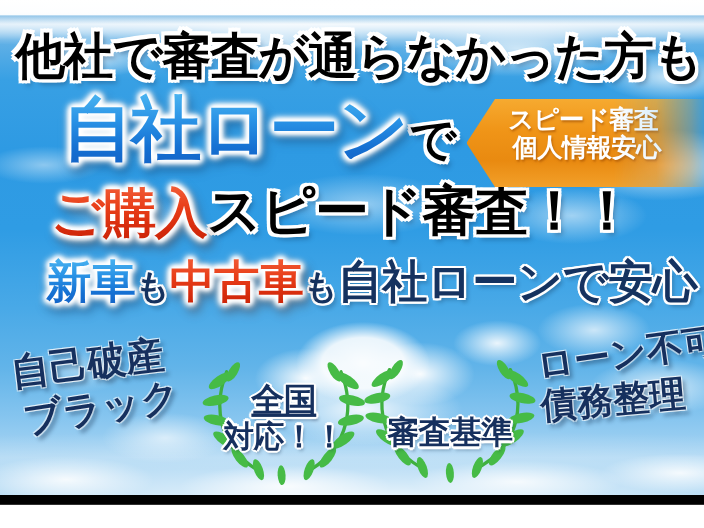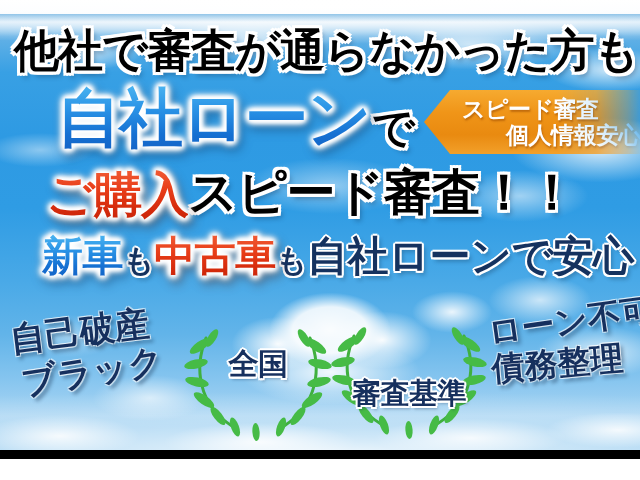--- a/index.html
+++ b/index.html
@@ -200,42 +200,41 @@
   }
   #headline-4 .small-mo {
     font-size: 31px;
     vertical-align: -1px;
   }
 
   
   #speed-badge {
     position: absolute;
     left: 424px; top: 90px;
-    width: 216px; height: 64px;
+    width: 216px; height: 80px;
     background: linear-gradient(180deg, #f6aa30 0%, #f09518 35%, #e98a10 70%, #f2a02a 100%);
     -webkit-clip-path: polygon(26px 0, 100% 0, 100% 100%, 26px 100%, 0 50%);
     clip-path: polygon(26px 0, 100% 0, 100% 100%, 26px 100%, 0 50%);
     -webkit-mask-image: linear-gradient(90deg, #000 0%, #000 62%, rgba(0,0,0,0.82) 80%, rgba(0,0,0,0.35) 94%, rgba(0,0,0,0.08) 100%);
     mask-image: linear-gradient(90deg, #000 0%, #000 62%, rgba(0,0,0,0.82) 80%, rgba(0,0,0,0.35) 94%, rgba(0,0,0,0.08) 100%);
     box-sizing: border-box;
     padding: 6px 8px 0 38px;
   }
   #speed-badge .bline {
     display: block;
     color: #ffffff;
     font-weight: 700;
     font-size: 23px;
     line-height: 26px;
     letter-spacing: -0.5px;
     white-space: nowrap;
     text-shadow: 1px 2px 2px rgba(150,70,0,0.55);
   }
   #speed-badge .bline-2 {
     text-indent: 4px;
-    margin-left: 40px;
   }
 
   
   .corner-block {
     position: absolute;
     white-space: nowrap;
     font-weight: 700;
     color: #16305e;
     line-height: 1.06;
     text-shadow:
@@ -294,21 +293,21 @@
     letter-spacing: -0.5px;
     white-space: nowrap;
     text-shadow:
       -1.5px -1.5px 0 #ffffff, 1.5px -1.5px 0 #ffffff,
       -1.5px  1.5px 0 #ffffff, 1.5px  1.5px 0 #ffffff,
       -2px 0 0 #ffffff, 2px 0 0 #ffffff,
        0 -2px 0 #ffffff, 0 2px 0 #ffffff,
        2px 3px 3px rgba(10,30,60,0.35);
     user-select: none;
   }
-  #wreath-1 .wl1 { top: 20px; font-size: 30px; }
+  #wreath-1 .wl1 { top: 20px; font-size: 30px; text-decoration: underline; }
   #wreath-1 .wl2 { top: 54px; font-size: 28px; }
   #wreath-2 .wl1 { top: 18px; font-size: 30px; }
   #wreath-2 .wl2 { top: 52px; font-size: 29px; }
 </style>
 </head>
 <body>
 
 <div id="banner">
 
   <div class="sky">
@@ -360,20 +359,21 @@
         <ellipse cx="132" cy="40" rx="12" ry="4.5" transform="rotate(12 132 40)"></ellipse>
         <ellipse cx="131" cy="58" rx="12" ry="4.5" transform="rotate(-12 131 58)"></ellipse>
         <ellipse cx="124" cy="76" rx="12" ry="4.5" transform="rotate(-35 124 76)"></ellipse>
         <ellipse cx="110" cy="92" rx="11" ry="4.2" transform="rotate(-52 110 92)"></ellipse>
         <ellipse cx="93" cy="103" rx="10" ry="4" transform="rotate(-70 93 103)"></ellipse>
         <ellipse cx="116" cy="14" rx="10" ry="4" transform="rotate(58 116 14)"></ellipse>
         <ellipse cx="68" cy="108" rx="9" ry="3.6" transform="rotate(86 68 108)"></ellipse>
       </g>
     </svg>
     <div class="wtext wl1">全国</div>
+    <div class="wtext wl2">対応！！</div>
   </div>
 
   <div class="wreath" id="wreath-2">
     <svg viewBox="0 0 150 112">
       <g stroke="#3fb03f" stroke-width="3" fill="none" stroke-linecap="round">
         <path d="M20 14 C7 44 11 80 47 102"></path>
         <path d="M130 14 C143 44 139 80 103 102"></path>
       </g>
       <g fill="#46bb46">
         <ellipse cx="14" cy="22" rx="12" ry="4.5" transform="rotate(-35 14 22)"></ellipse>

